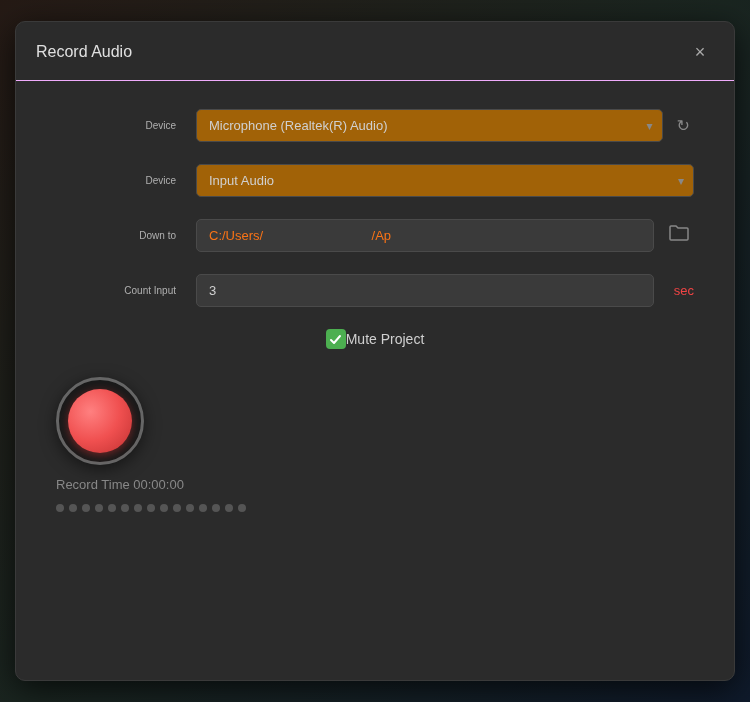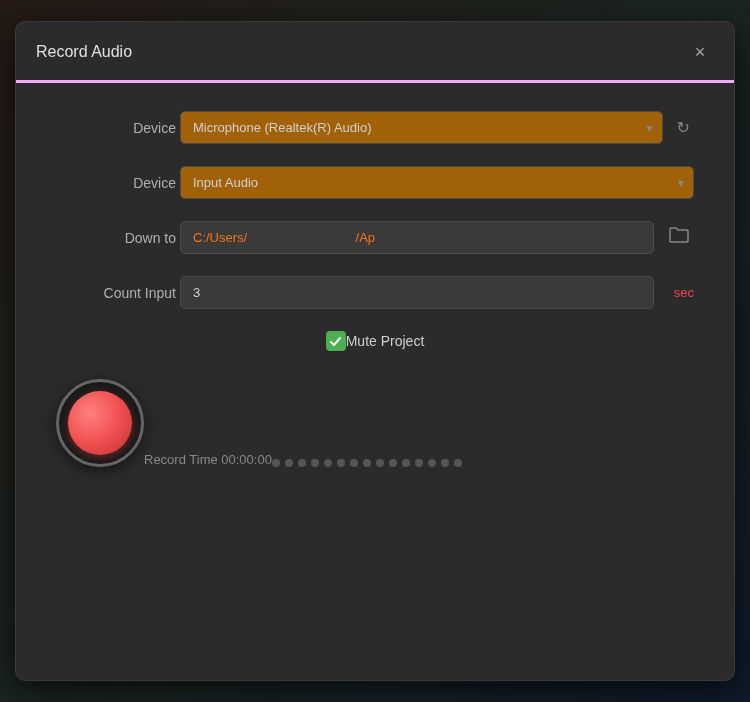--- a/index.html
+++ b/index.html
@@ -34,21 +34,21 @@
       padding: 0;
       box-shadow: 0 8px 32px rgba(0,0,0,0.7);
       border: 1px solid #3a3a3a;
     }
 
     .dialog-header {
       display: flex;
       align-items: center;
       justify-content: space-between;
       padding: 16px 20px 14px 20px;
-      border-bottom: 3px solid #f0abfc;
+      border-bottom: 1px solid #f0abfc;
     }
 
     .dialog-title {
       color: #e0e0e0;
       font-size: 16px;
       font-weight: 500;
     }
 
     .close-btn {
       background: none;
@@ -70,24 +70,24 @@
     }
 
     .form-row {
       display: flex;
       align-items: center;
       margin-bottom: 22px;
     }
 
     .form-label {
       color: #b0b0b0;
-      font-size: 14px;
+      font-size: 10px;
       width: 120px;
       text-align: right;
-      margin-right: 4px;
+      margin-right: 20px;
       flex-shrink: 0;
     }
 
     .form-control-wrap {
       flex: 1;
       display: flex;
       align-items: center;
       gap: 10px;
     }
 
@@ -196,22 +196,23 @@
       height: 13px;
     }
 
     .mute-label {
       color: #d0d0d0;
       font-size: 14px;
     }
 
     .record-section {
       display: flex;
-      flex-direction: row;
-      align-items: flex-end;
+      flex-direction: column;
+      align-items: flex-start;
+      gap: 12px;
       margin-bottom: 20px;
     }
 
     .record-btn-outer {
       width: 88px;
       height: 88px;
       border-radius: 50%;
       background: #1a1a1a;
       border: 3px solid #666;
       display: flex;

